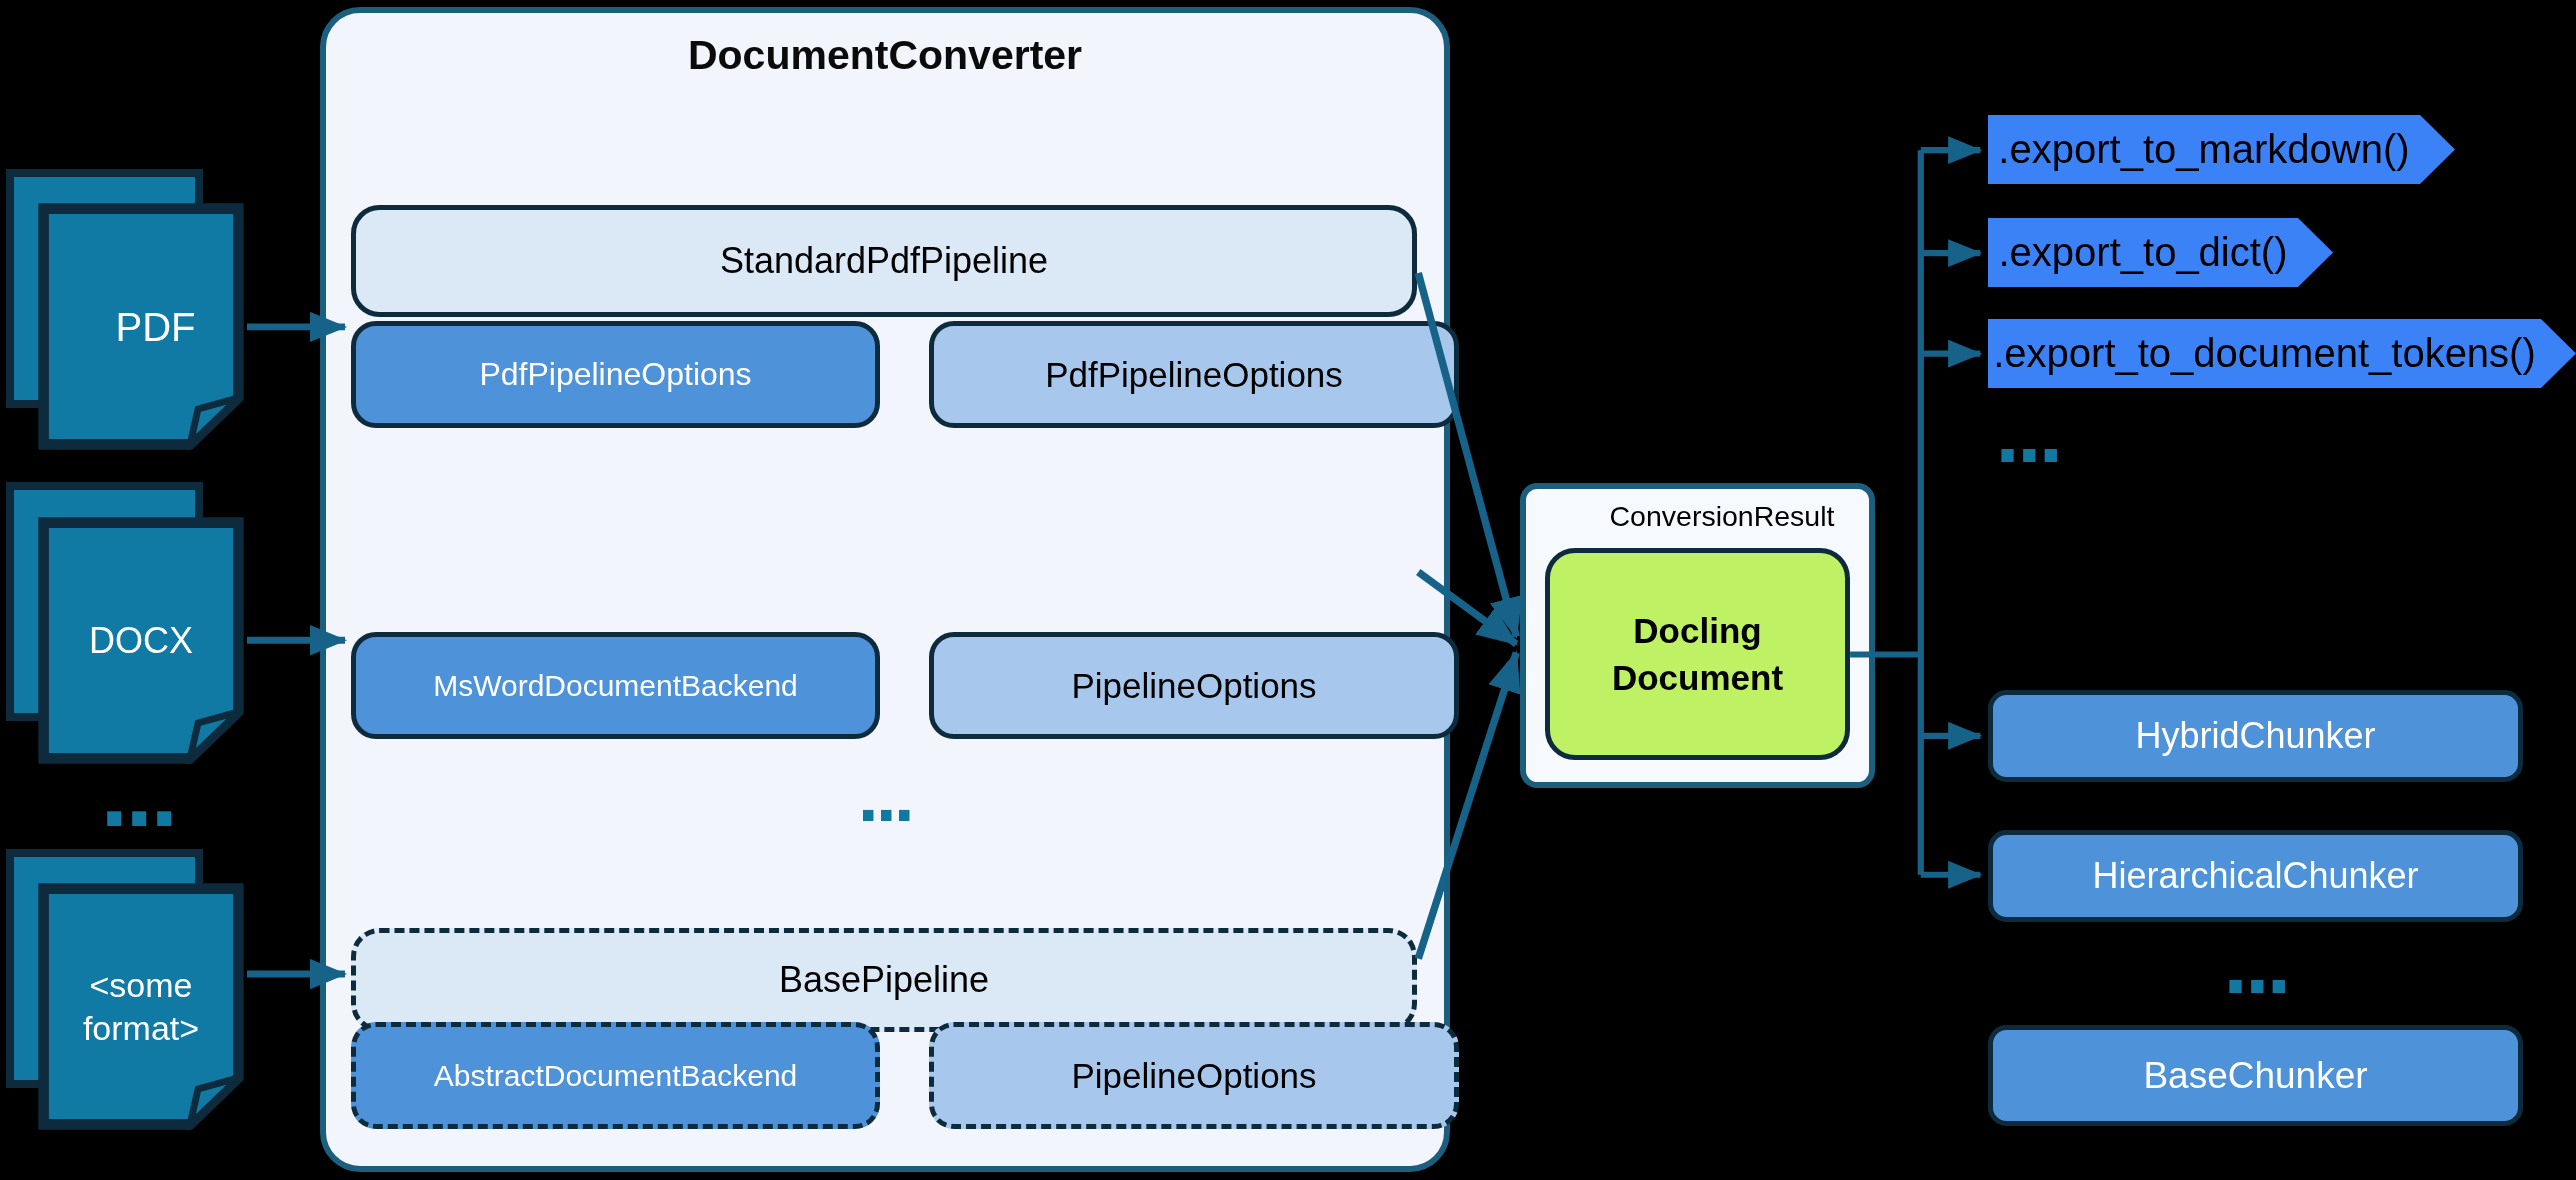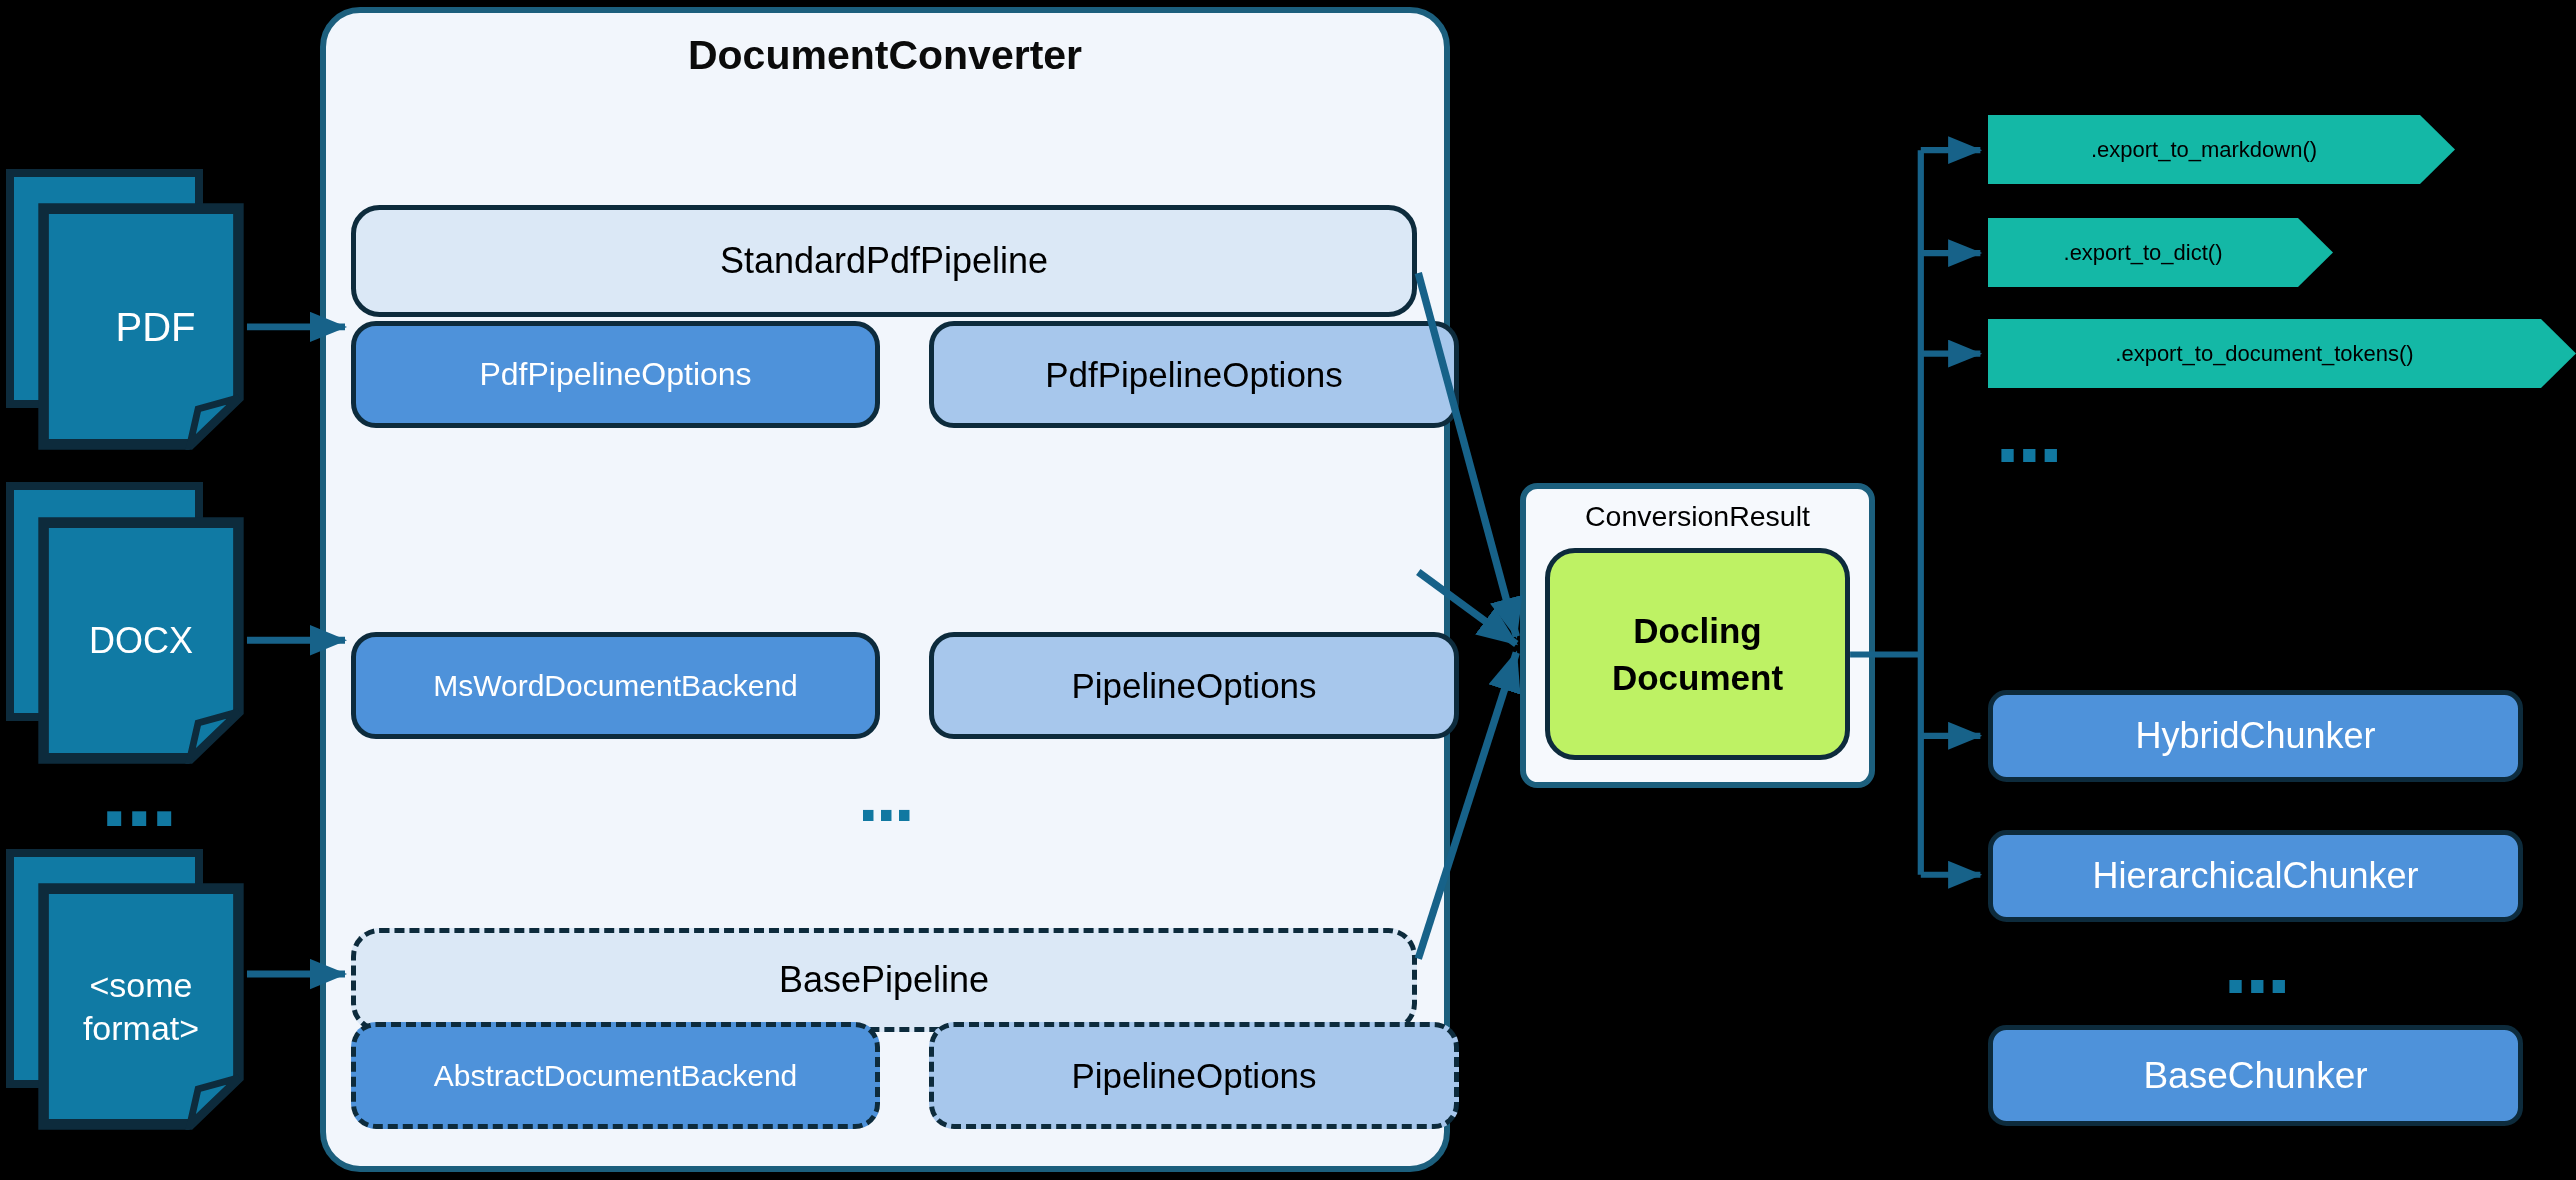--- a/index.html
+++ b/index.html
@@ -33,21 +33,21 @@
   .dashed{border-style:dashed;}
 
   
   .cr-box{background:#F6F9FD;border:6.2px solid #1C5F7D;border-radius:17.4px;}
   .cr-label{font-size:28.5px;color:#000;}
   .docling-box{background:#bef264;border:5.6px solid #0D2B3C;border-radius:30px;
     font-size:35px;font-weight:700;color:#000;line-height:1.35;padding:0 37px;}
 
   
   .chev{
-    background:#14b8a6;color:#000;font-size:22px;
+    background:#3b82f6;color:#000;font-size:40px;
     display:flex;align-items:center;justify-content:center;
     clip-path:polygon(0 0, calc(100% - 35px) 0, 100% 50%, calc(100% - 35px) 100%, 0 100%);
     padding-right:35px;
   }
 
   
   .chunker{background:#4E92DA;border:5px solid #0D2B3C;border-radius:18.6px;
     color:#FFFFFF;font-size:36px;}
 
   
@@ -101,21 +101,21 @@
   <div class="abs pbox backend-box" style="left:351px;top:632px;width:529px;height:107px;font-size:30px;">MsWordDocumentBackend</div>
   <div class="abs pbox options-box" style="left:887px;top:632px;width:530px;height:107px;">PipelineOptions</div>
 
   <div class="abs dots" style="left:823px;top:796px;font-size:74px;">...</div>
 
   <div class="abs pbox name-box dashed" style="left:351px;top:928px;width:1066px;height:104px;">BasePipeline</div>
   <div class="abs pbox backend-box dashed" style="left:351px;top:1022px;width:529px;height:107px;font-size:30px;">AbstractDocumentBackend</div>
   <div class="abs pbox options-box dashed" style="left:887px;top:1022px;width:530px;height:107px;">PipelineOptions</div>
 
   <div class="abs cr-box" style="left:1520px;top:483px;width:355px;height:305px;"></div>
-  <div class="abs center cr-label" style="left:1520px;top:495px;width:355px;height:43px;">ConversionResult</div>
+  <div class="abs center cr-label" style="left:1520px;top:495px;width:404px;height:43px;">ConversionResult</div>
   <div class="abs center docling-box" style="left:1545px;top:548px;width:305px;height:212px;">Docling Document</div>
 
   <div class="abs chev" style="left:1988px;top:115px;width:467px;height:69px;">.export_to_markdown()</div>
   <div class="abs chev" style="left:1988px;top:218px;width:345px;height:69px;">.export_to_dict()</div>
   <div class="abs chev" style="left:1988px;top:319px;width:588px;height:69px;">.export_to_document_tokens()</div>
   <div class="abs dots" style="left:1966px;top:432px;font-size:87px;">...</div>
 
   <div class="abs center chunker" style="left:1988px;top:690px;width:535px;height:92px;">HybridChunker</div>
   <div class="abs center chunker" style="left:1988px;top:830px;width:535px;height:92px;">HierarchicalChunker</div>
   <div class="abs dots" style="left:2194px;top:963px;font-size:87px;">...</div>

